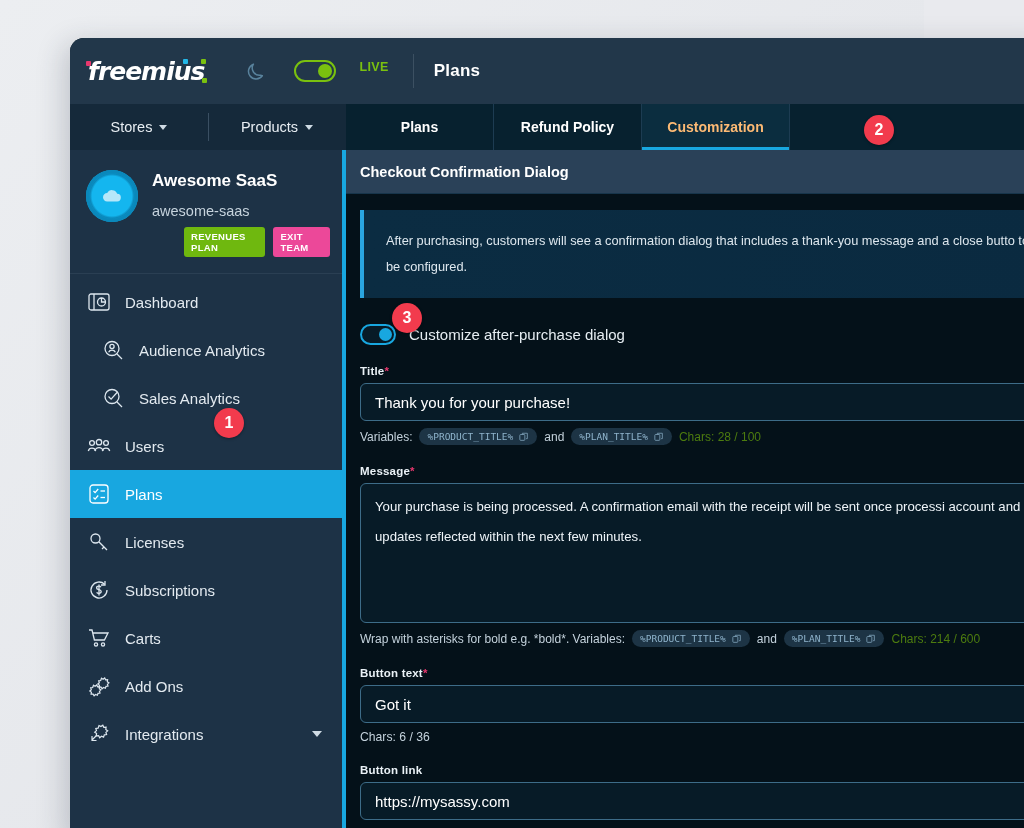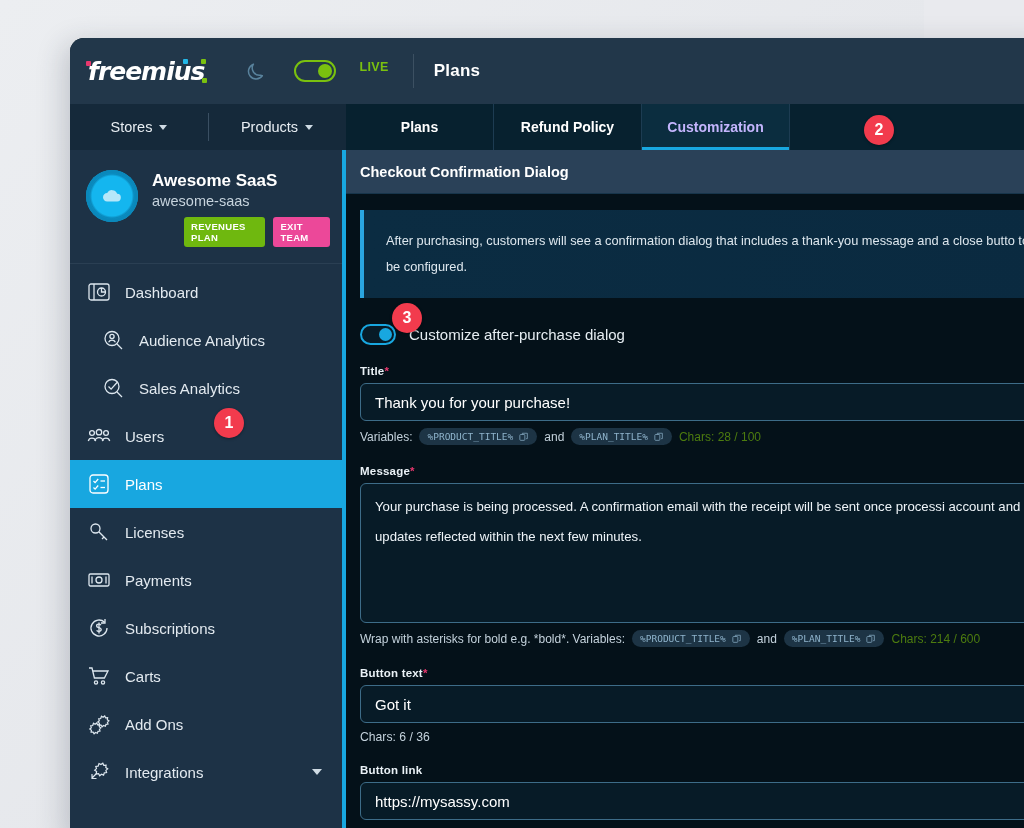--- a/index.html
+++ b/index.html
@@ -79,21 +79,21 @@
   }
   .caret { width:0;height:0;border-left:4.5px solid transparent;border-right:4.5px solid transparent;border-top:5px solid #cfdbe4; }
 
   .tabs { flex:1; display:flex; }
   .tab {
     width: 148px; display:flex; align-items:center; justify-content:center;
     color:#ffffff; font-weight:700; font-size: 14px; cursor:pointer;
     border-right: 1px solid #1d3c52; position:relative;
     background:#07212f;
   }
-  .tab.active { color:#c4b5fd; background:#0b2d3f; }
+  .tab.active { color:#fdba74; background:#0b2d3f; }
   .tab.active::after {
     content:""; position:absolute; left:0; right:0; bottom:0; height:3px; background:#18a7e0;
   }
   .tab-fill { flex:1; background:#07212f; }
 
   
   .body { display:flex; height: calc(800px - 66px - 46px); }
 
   
   .sidebar {
@@ -102,21 +102,21 @@
   }
   .profile { padding: 20px 12px 16px 16px; display:flex; gap: 14px; align-items:flex-start; }
   .avatar {
     width: 52px; height: 52px; border-radius:50%;
     background: radial-gradient(circle at 50% 50%, #14b6ef 0%, #14b6ef 54%, #0a88bb 60%, #13b4ec 74%, #1a9fd0 100%);
     display:flex;align-items:center;justify-content:center; flex:0 0 auto;
     box-shadow: inset 0 0 0 3px #0a88bb;
   }
   .profile-txt { padding-top: 1px; }
   .p-name { color:#fff; font-weight:700; font-size:17px; }
-  .p-slug { color:#c6d3dd; font-size:14.5px; margin-top:2px; }
+  .p-slug { color:#c6d3dd; font-size:14.5px; margin-top:12px; }
   .badges { display:flex; gap:8px; margin-top:8px;margin-left:32px; }
   .badge {
     font-size: 9.5px; font-weight:700; letter-spacing:.3px;
     padding: 4px 7px; border-radius: 3px; color:#fff; cursor:pointer;
   }
   .badge.green { background:#6fb80f; }
   .badge.pink  { background:#ec4899; }
 
   .menu { border-top: 1px solid #2a3f53; padding-top: 4px; }
   .mi {
@@ -347,30 +347,20 @@
             <span class="ic">
               <svg width="22" height="22" viewBox="0 0 22 22" fill="none" stroke="#dde7ef" stroke-width="1.3">
                 <circle cx="7.5" cy="7.5" r="4.5"></circle>
                 <path d="M10.8 10.8L19 19"></path>
                   <path d="M16 16l-2 2"></path>
               </svg>
             </span>
             <span>Licenses</span>
           </div>
 
-          <div class="mi">
-            <span class="ic">
-              <svg width="24" height="18" viewBox="0 0 24 18" fill="none" stroke="#dde7ef" stroke-width="1.3">
-                <rect x="2" y="3" width="20" height="12" rx="1.4"></rect>
-                <circle cx="12" cy="9" r="3"></circle>
-                <path d="M5 5.5v7M19 5.5v7"></path>
-              </svg>
-            </span>
-            <span>Payments</span>
-          </div>
 
           <div class="mi">
             <span class="ic">
               <svg width="22" height="22" viewBox="0 0 22 22" fill="none" stroke="#dde7ef" stroke-width="1.3">
                 <path d="M19 11a8 8 0 1 1-2.4-5.7"></path>
                 <path d="M17 2v4h-4"></path>
                 <path d="M13 8.2a2.7 2.7 0 0 0-2.2-1c-1.3 0-2.2.7-2.2 1.7 0 2.3 4.6 1.3 4.6 3.6 0 1.1-1 1.8-2.3 1.8a2.8 2.8 0 0 1-2.3-1"></path>
                 <line x1="11" y1="5.6" x2="11" y2="16.4"></line>
               </svg>
             </span>

